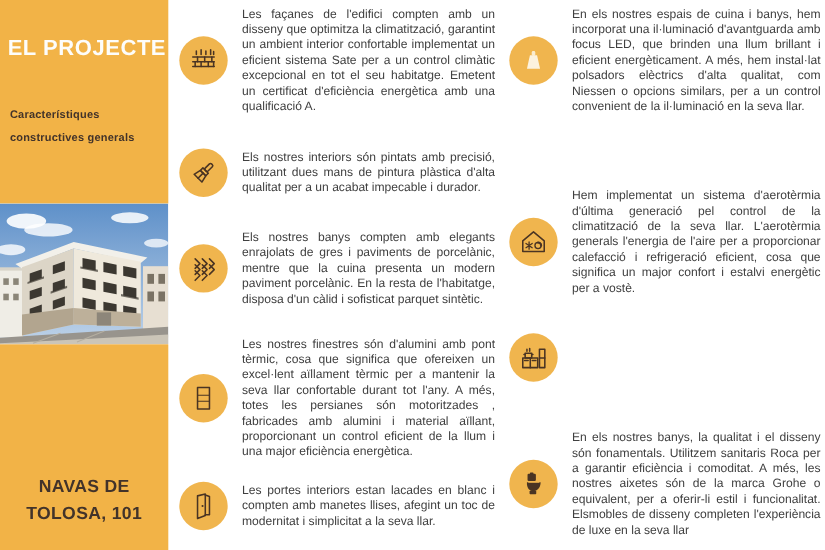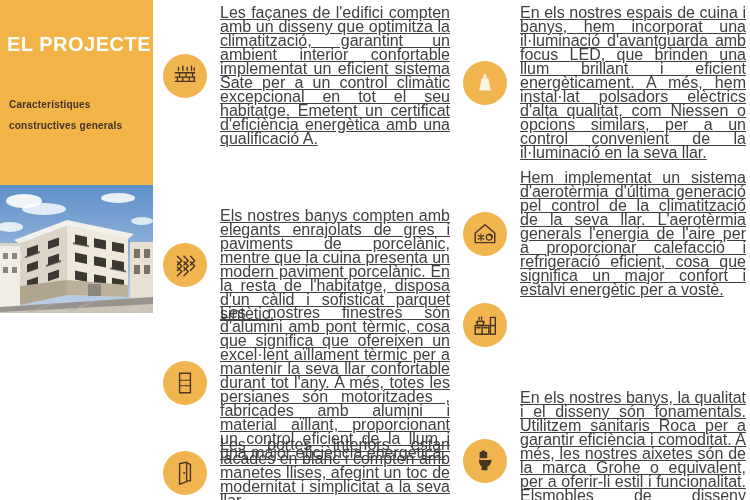--- a/index.html
+++ b/index.html
@@ -30,21 +30,21 @@
 
   
   .item-row { position:absolute; display:flex; align-items:center; gap:13px; }
   .col-mid { left:163px; width:287px; }
   .col-rgt { left:463px; width:283px; }
   .icon-circle {
     width:44px; height:44px; border-radius:50%; background:#F0B54E;
     flex:0 0 44px; display:flex; align-items:center; justify-content:center;
   }
   .item-text {
-    color:#404040; font-size:16px; line-height:14px; text-align:justify;text-decoration:underline;
+    color:#404040; font-size:11px; line-height:14px; text-align:justify;
   }
   .ic { stroke:#4A3423; stroke-width:1.3; fill:none; stroke-linecap:round; stroke-linejoin:round; }
   .ic-fill { fill:#4A3423; stroke:none; }
 </style>
 </head>
 <body>
 
 <div class="canvas">
 
   <div class="side-block block-top">
@@ -109,35 +109,51 @@
       <polygon points="67,95 128,100 128,112 67,110" fill="#BDB09A"></polygon>
       <rect x="88" y="99" width="13" height="12" fill="#8D867A"></rect>
 
       <polygon points="0,122 153,112 153,128 0,128" fill="#98948D"></polygon>
       <polygon points="0,127 60,124 153,119 153,128 0,128" fill="#CBC5B8"></polygon>
       <line x1="30" y1="127" x2="55" y2="118" stroke="#B5AFA2" stroke-width="1"></line>
       <line x1="70" y1="126" x2="95" y2="116" stroke="#B5AFA2" stroke-width="1"></line>
     </svg>
   </div>
 
+  <div class="side-block block-bottom">
+    <div class="side-address">NAVAS DE TOLOSA, 101</div>
+  </div>
 
   <div class="item-row col-mid" style="top:6px">
     <span class="icon-circle">
       <svg width="26" height="26" viewBox="0 0 24 24">
         <g class="ic">
           <path d="M6 4 V7 M10 3 V7 M14 4 V7 M18 3 V7 M20.5 4.5 V7"></path>
           <path d="M3 9 H21 M3 13 H21 M3 17 H21"></path>
           <path d="M7 9 V13 M13 9 V13 M19 9 V13"></path>
           <path d="M5 13 V17 M10 13 V17 M16 13 V17 M20.5 13 V17"></path>
         </g>
       </svg>
     </span>
     <div class="item-text">Les façanes de l'edifici compten amb un disseny que optimitza la climatització, garantint un ambient interior confortable implementat un eficient sistema Sate per a un control climàtic excepcional en tot el seu habitatge. Emetent un certificat d'eficiència energètica amb una qualificació A.</div>
   </div>
 
+  <div class="item-row col-mid" style="top:135px">
+    <span class="icon-circle">
+      <svg width="26" height="26" viewBox="0 0 24 24">
+        <g class="ic" transform="rotate(45 12 12)">
+          <rect x="10.3" y="2" width="3.4" height="7.5" rx="1.2"></rect>
+          <rect x="8.8" y="9.5" width="6.4" height="3"></rect>
+          <path d="M8.8 12.5 L15.2 12.5 L16.6 18.5 L7.4 18.5 Z"></path>
+          <path d="M12 12.5 V18.5"></path>
+        </g>
+      </svg>
+    </span>
+    <div class="item-text">Els nostres interiors són pintats amb precisió, utilitzant dues mans de pintura plàstica d'alta qualitat per a un acabat impecable i durador.</div>
+  </div>
 
   <div class="item-row col-mid" style="top:306px">
     <span class="icon-circle">
       <svg width="26" height="26" viewBox="0 0 24 24">
         <g class="ic">
           <rect x="7" y="3" width="10" height="18"></rect>
           <path d="M7 9.5 H17 M7 14.5 H17" stroke-width="0.9"></path>
         </g>
       </svg>
     </span>

